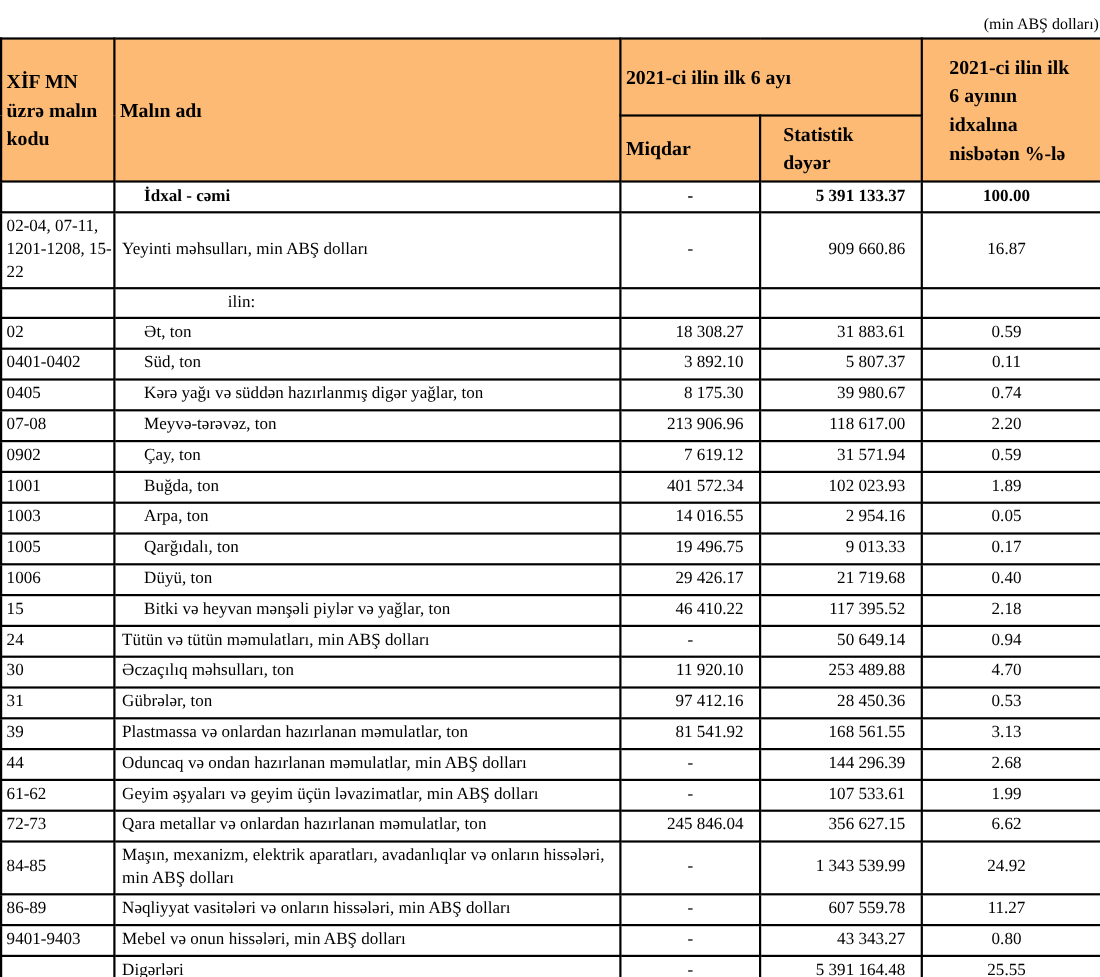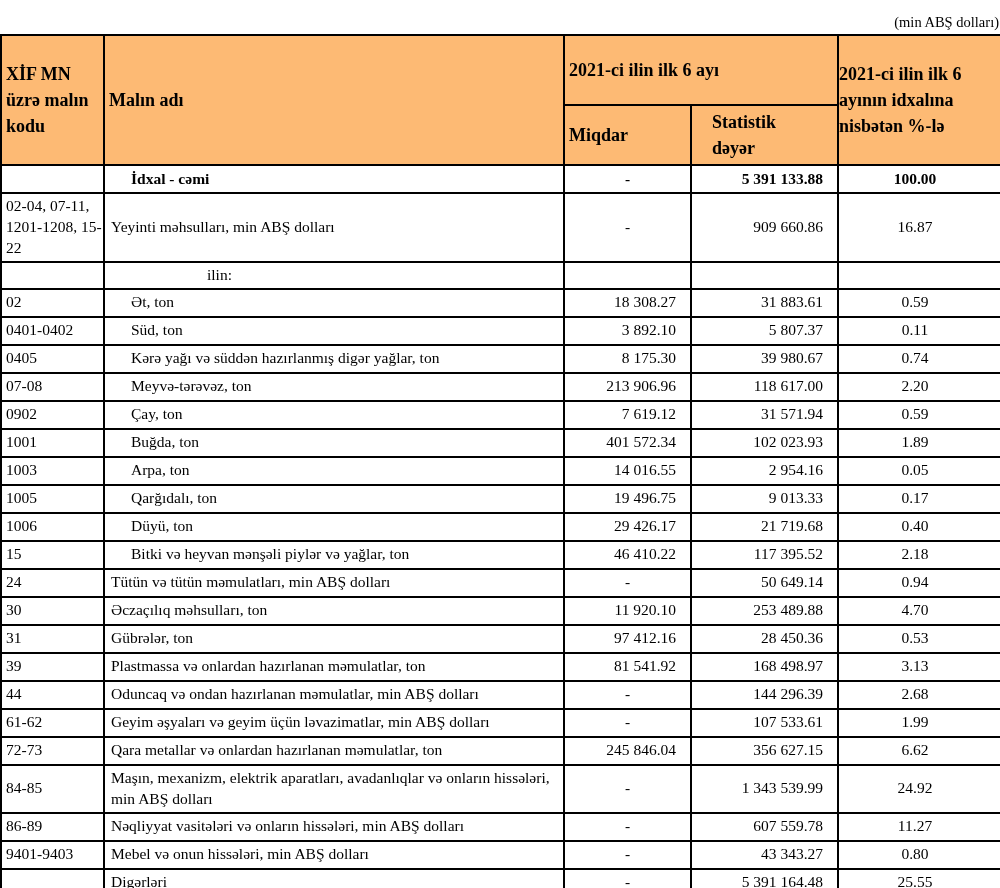--- a/index.html
+++ b/index.html
@@ -38,21 +38,21 @@
     background: #fdba74;
     font-weight: bold;
     font-size: 18px;
     text-align: left;
     padding: 3px 4px;
     line-height: 1.45;
   }
   thead tr.h-top { height: 70px; }
   thead tr.h-sub { height: 53px; }
   th.th-statvalue { padding: 3px 20px; }
-  th.th-share { padding: 3px 0; }
+  th.th-share { padding: 3px 24px; }
   tbody td {
     font-size: 15.5px;
     height: 28px;
     padding: 2px 4px;
     line-height: 1.35;
     background: #ffffff;
   }
   td.col-code  { text-align: left; padding-left: 4px; padding-right: 0; }
   td.col-name  { text-align: left; }
   td.col-qty, td.col-value { text-align: right; padding-right: 14px; }
@@ -91,21 +91,21 @@
       <tr class="h-sub">
         <th>Miqdar</th>
         <th class="th-statvalue">Statistik dəyər</th>
       </tr>
     </thead>
     <tbody>
         <tr class="variant-total">
           <td class="col-code"></td>
           <td class="col-name">İdxal - cəmi</td>
           <td class="col-qty dash">-</td>
-          <td class="col-value">5 391 133.88</td>
+          <td class="col-value">5 391 133.37</td>
           <td class="col-pct">100.00</td>
         </tr>
         <tr class="variant-category">
           <td class="col-code">02-04, 07-11, 1201-1208, 15-22</td>
           <td class="col-name">Yeyinti məhsulları, min ABŞ dolları</td>
           <td class="col-qty dash">-</td>
           <td class="col-value">909 660.86</td>
           <td class="col-pct">16.87</td>
         </tr>
         <tr class="variant-label">
@@ -203,21 +203,21 @@
           <td class="col-code">31</td>
           <td class="col-name">Gübrələr, ton</td>
           <td class="col-qty">97 412.16</td>
           <td class="col-value">28 450.36</td>
           <td class="col-pct">0.53</td>
         </tr>
         <tr class="variant-category">
           <td class="col-code">39</td>
           <td class="col-name">Plastmassa və onlardan hazırlanan məmulatlar, ton</td>
           <td class="col-qty">81 541.92</td>
-          <td class="col-value">168 498.97</td>
+          <td class="col-value">168 561.55</td>
           <td class="col-pct">3.13</td>
         </tr>
         <tr class="variant-category">
           <td class="col-code">44</td>
           <td class="col-name">Oduncaq və ondan hazırlanan məmulatlar, min ABŞ dolları</td>
           <td class="col-qty dash">-</td>
           <td class="col-value">144 296.39</td>
           <td class="col-pct">2.68</td>
         </tr>
         <tr class="variant-category">

